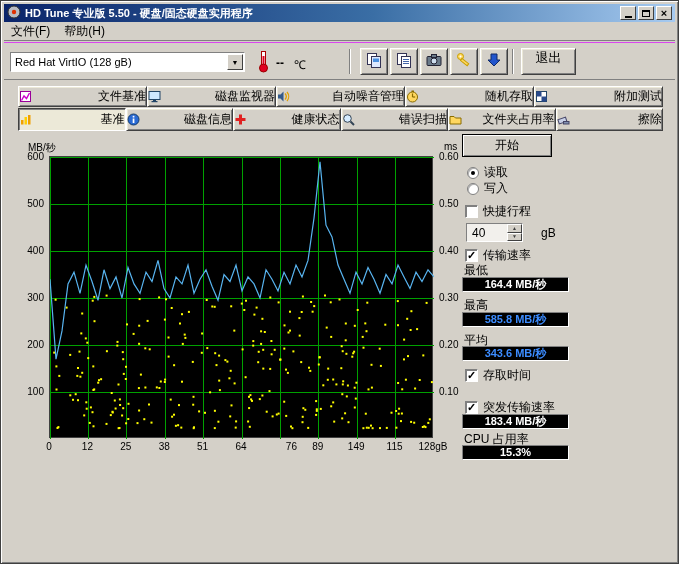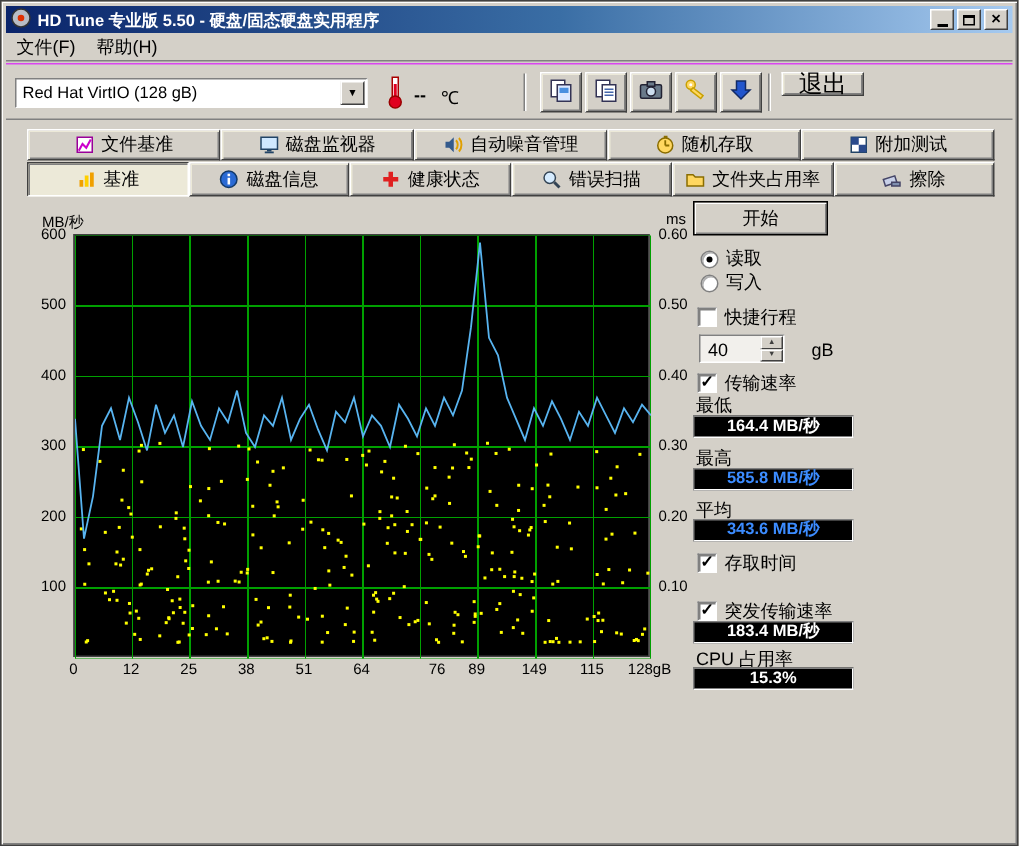--- a/index.html
+++ b/index.html
@@ -39,32 +39,32 @@
     display:flex; align-items:center; justify-content:center; font-size:7px; color:#000; }
   .thermo { position:absolute; left:254px; top:7px; }
   .temp-val { position:absolute; left:272px; top:13px; font-weight:bold; }
   .temp-unit { position:absolute; left:290px; top:13px; }
   .iconbtn { position:absolute; top:5px; width:28px; height:27px; background:#d4d0c8;
     border:1px solid; border-color:#fff #404040 #404040 #fff;
     box-shadow: inset 1px 1px 0 #ece9d8, inset -1px -1px 0 #808080;
     display:flex; align-items:center; justify-content:center; cursor:default; }
   .tsep { position:absolute; top:6px; width:2px; height:25px;
     border-left:1px solid #808080; border-right:1px solid #fff; }
-  .exitbtn { position:absolute; left:517px; top:5px; width:55px; height:16px; background:#d4d0c8;
+  .exitbtn { position:absolute; left:517px; top:5px; width:55px; height:27px; background:#d4d0c8;
     border:1px solid; border-color:#fff #404040 #404040 #fff;
     box-shadow: inset 1px 1px 0 #ece9d8, inset -1px -1px 0 #808080;
-    display:flex; align-items:center; justify-content:center; font-size:16px; }
+    display:flex; justify-content:center; font-size:13px; }
 
   
   .tabrow { position:absolute; left:17px; width:645px; display:flex; }
   .row1 { top:85px; height:21px; }
   .row2 { top:107px; height:23px; }
   .tab { flex:1; background:#d4d0c8; border:1px solid; border-color:#fff #404040 #404040 #fff;
     box-shadow: inset 1px 1px 0 #ece9d8, inset -1px -1px 0 #808080;
-    display:flex; align-items:center; justify-content:center; white-space:nowrap; font-size:12px; }
+    display:flex; align-items:center; justify-content:space-between; white-space:nowrap; font-size:12px; }
   .tab.active { background:#ece9d8; border-color:#404040 #fff #fff #404040;
     box-shadow: inset 1px 1px 0 #808080, inset -1px -1px 0 #ece9d8; }
   .ticon { display:flex; margin-right:5px; }
 
   
   .axis-caption { position:absolute; font-size:10px; }
   #cap-left  { left:27px; top:140px; }
   #cap-right { left:443px; top:140px; }
   .plot { position:absolute; left:48px; top:155px; width:384px; height:282px; background:#000;
     border:1px solid #404040; }

